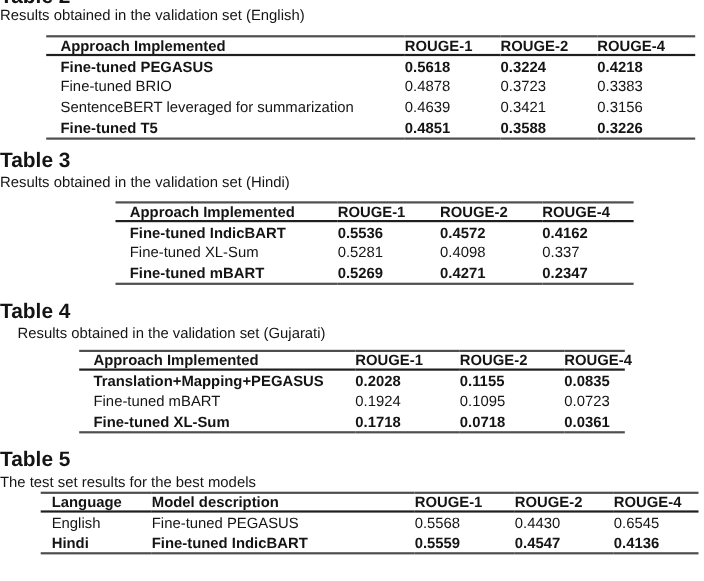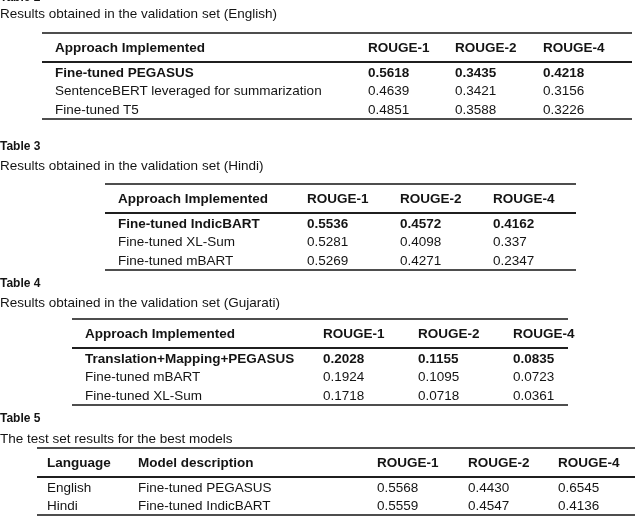--- a/index.html
+++ b/index.html
@@ -12,21 +12,21 @@
   body{
     width:640px;height:528px;
     background:var(--bg);
     color:var(--text);
     font-family:"Liberation Sans", sans-serif;
     position:relative;
     overflow:hidden;
   }
   .abs{position:absolute;}
   .tbl-label{
-    font-size:12px;
+    font-size:19px;
     font-weight:bold;
     line-height:15px;
     white-space:nowrap;
   }
   .tbl-caption{
     font-size:13.5px;
     line-height:16px;
     white-space:nowrap;
   }
   table{
@@ -36,41 +36,41 @@
   th,td{
     font-size:13.5px;
     text-align:left;
     padding:0;
     white-space:nowrap;
     overflow:visible;
     vertical-align:middle;
   }
   th{font-weight:bold;}
   thead tr{
-    height:29px;
+    height:17px;
     border-top:2px solid var(--rule);
     border-bottom:2px solid var(--midrule);
   }
   tbody tr{height:19px;}
-  tbody tr:last-child{border-bottom:2px solid var(--rule);}
+  tbody tr:last-child{border-bottom:2px solid var(--rule);font-weight:bold;}
   tr.bold td{font-weight:bold;}
   .pad13 th:first-child,.pad13 td:first-child{padding-left:13px;}
   .pad10 th:first-child,.pad10 td:first-child{padding-left:10px;}
 
   
   #label-t2{left:0;top:-10px;}     
   #caption-t2{left:0;top:6px;}
   #table-t2{left:42px;top:32px;width:590px;}
 
   #label-t3{left:0;top:139px;}
   #caption-t3{left:0;top:158px;}
   #table-t3{left:105px;top:183px;width:471px;}
 
   #label-t4{left:0;top:276px;}
-  #caption-t4{left:0;top:295px;}
+  #caption-t4{left:16px;top:295px;}
   #table-t4{left:72px;top:318px;width:496px;}
 
   #label-t5{left:0;top:411px;}
   #caption-t5{left:0;top:431px;}
   #table-t5{left:37px;top:447px;width:598px;}
 </style>
 </head>
 <body>
 
 <div id="label-t2" class="abs tbl-label">Table 2</div>
@@ -87,22 +87,28 @@
         <th>Approach Implemented</th>
         <th>ROUGE-1</th>
         <th>ROUGE-2</th>
         <th>ROUGE-4</th>
       </tr>
     </thead>
     <tbody>
       <tr class="bold">
         <td>Fine-tuned PEGASUS</td>
         <td>0.5618</td>
-        <td>0.3435</td>
+        <td>0.3224</td>
         <td>0.4218</td>
+      </tr>
+      <tr>
+        <td>Fine-tuned BRIO</td>
+        <td>0.4878</td>
+        <td>0.3723</td>
+        <td>0.3383</td>
       </tr>
       <tr>
         <td>SentenceBERT leveraged for summarization</td>
         <td>0.4639</td>
         <td>0.3421</td>
         <td>0.3156</td>
       </tr>
       <tr>
         <td>Fine-tuned T5</td>
         <td>0.4851</td>

